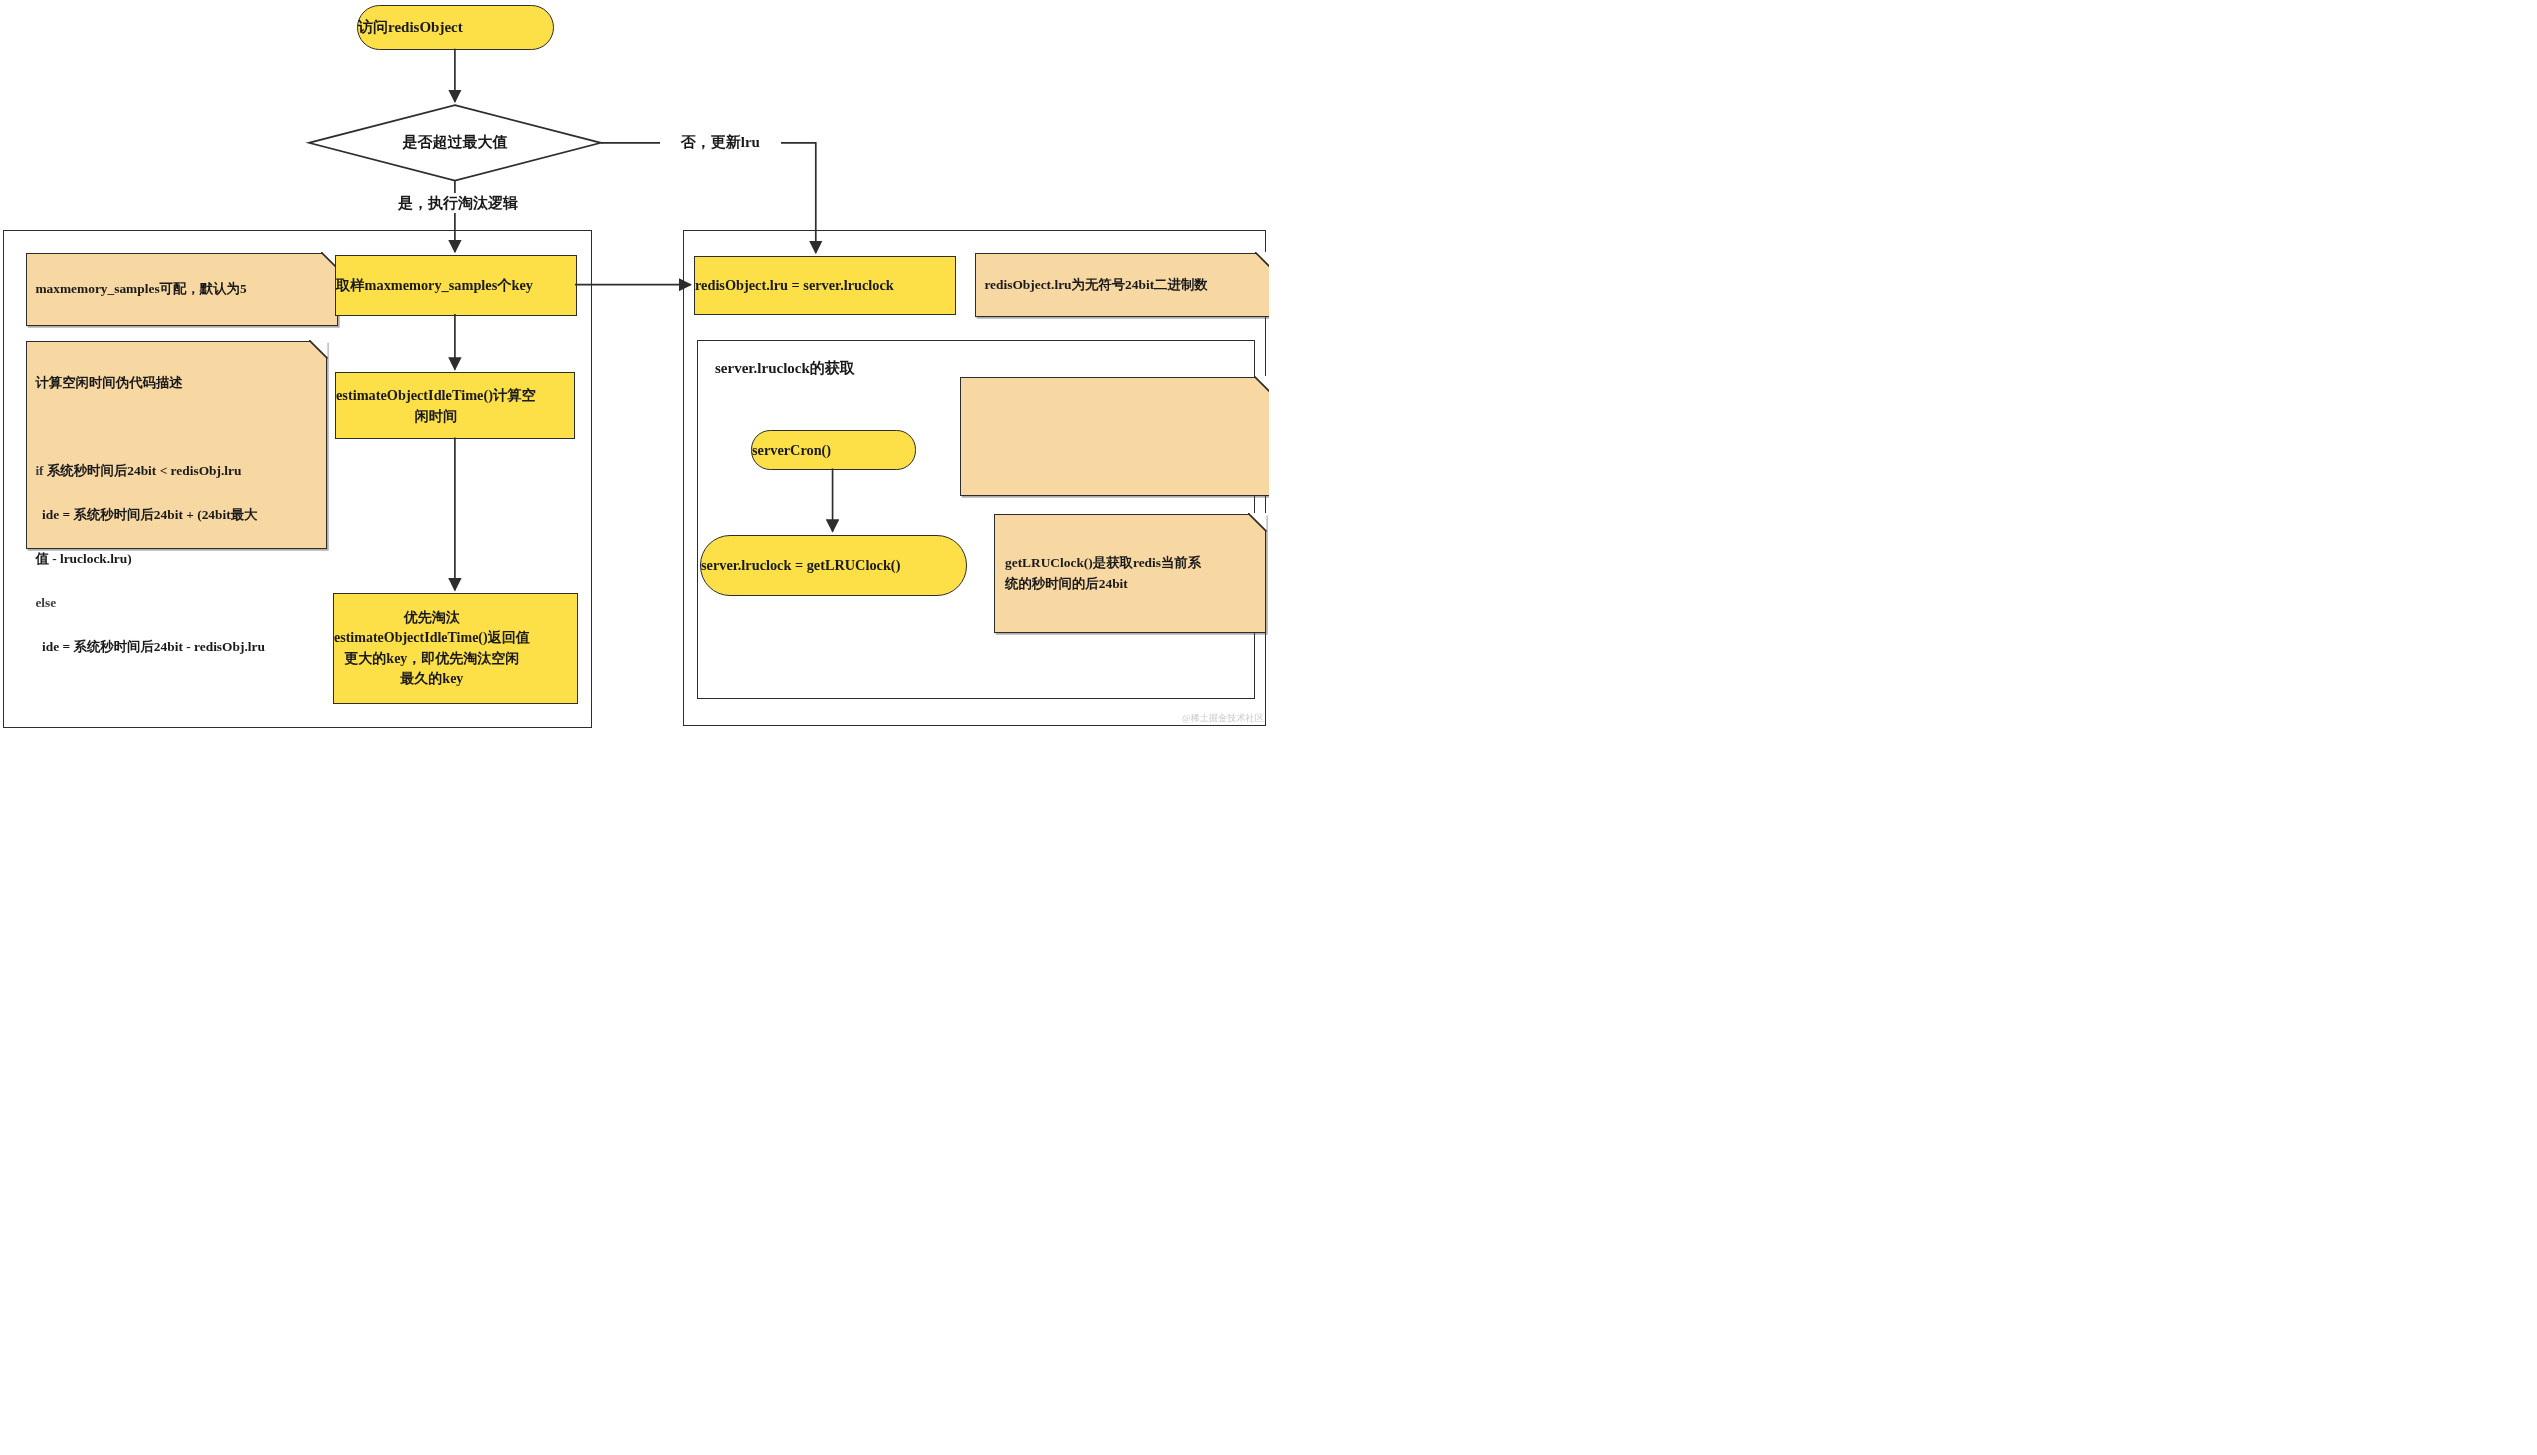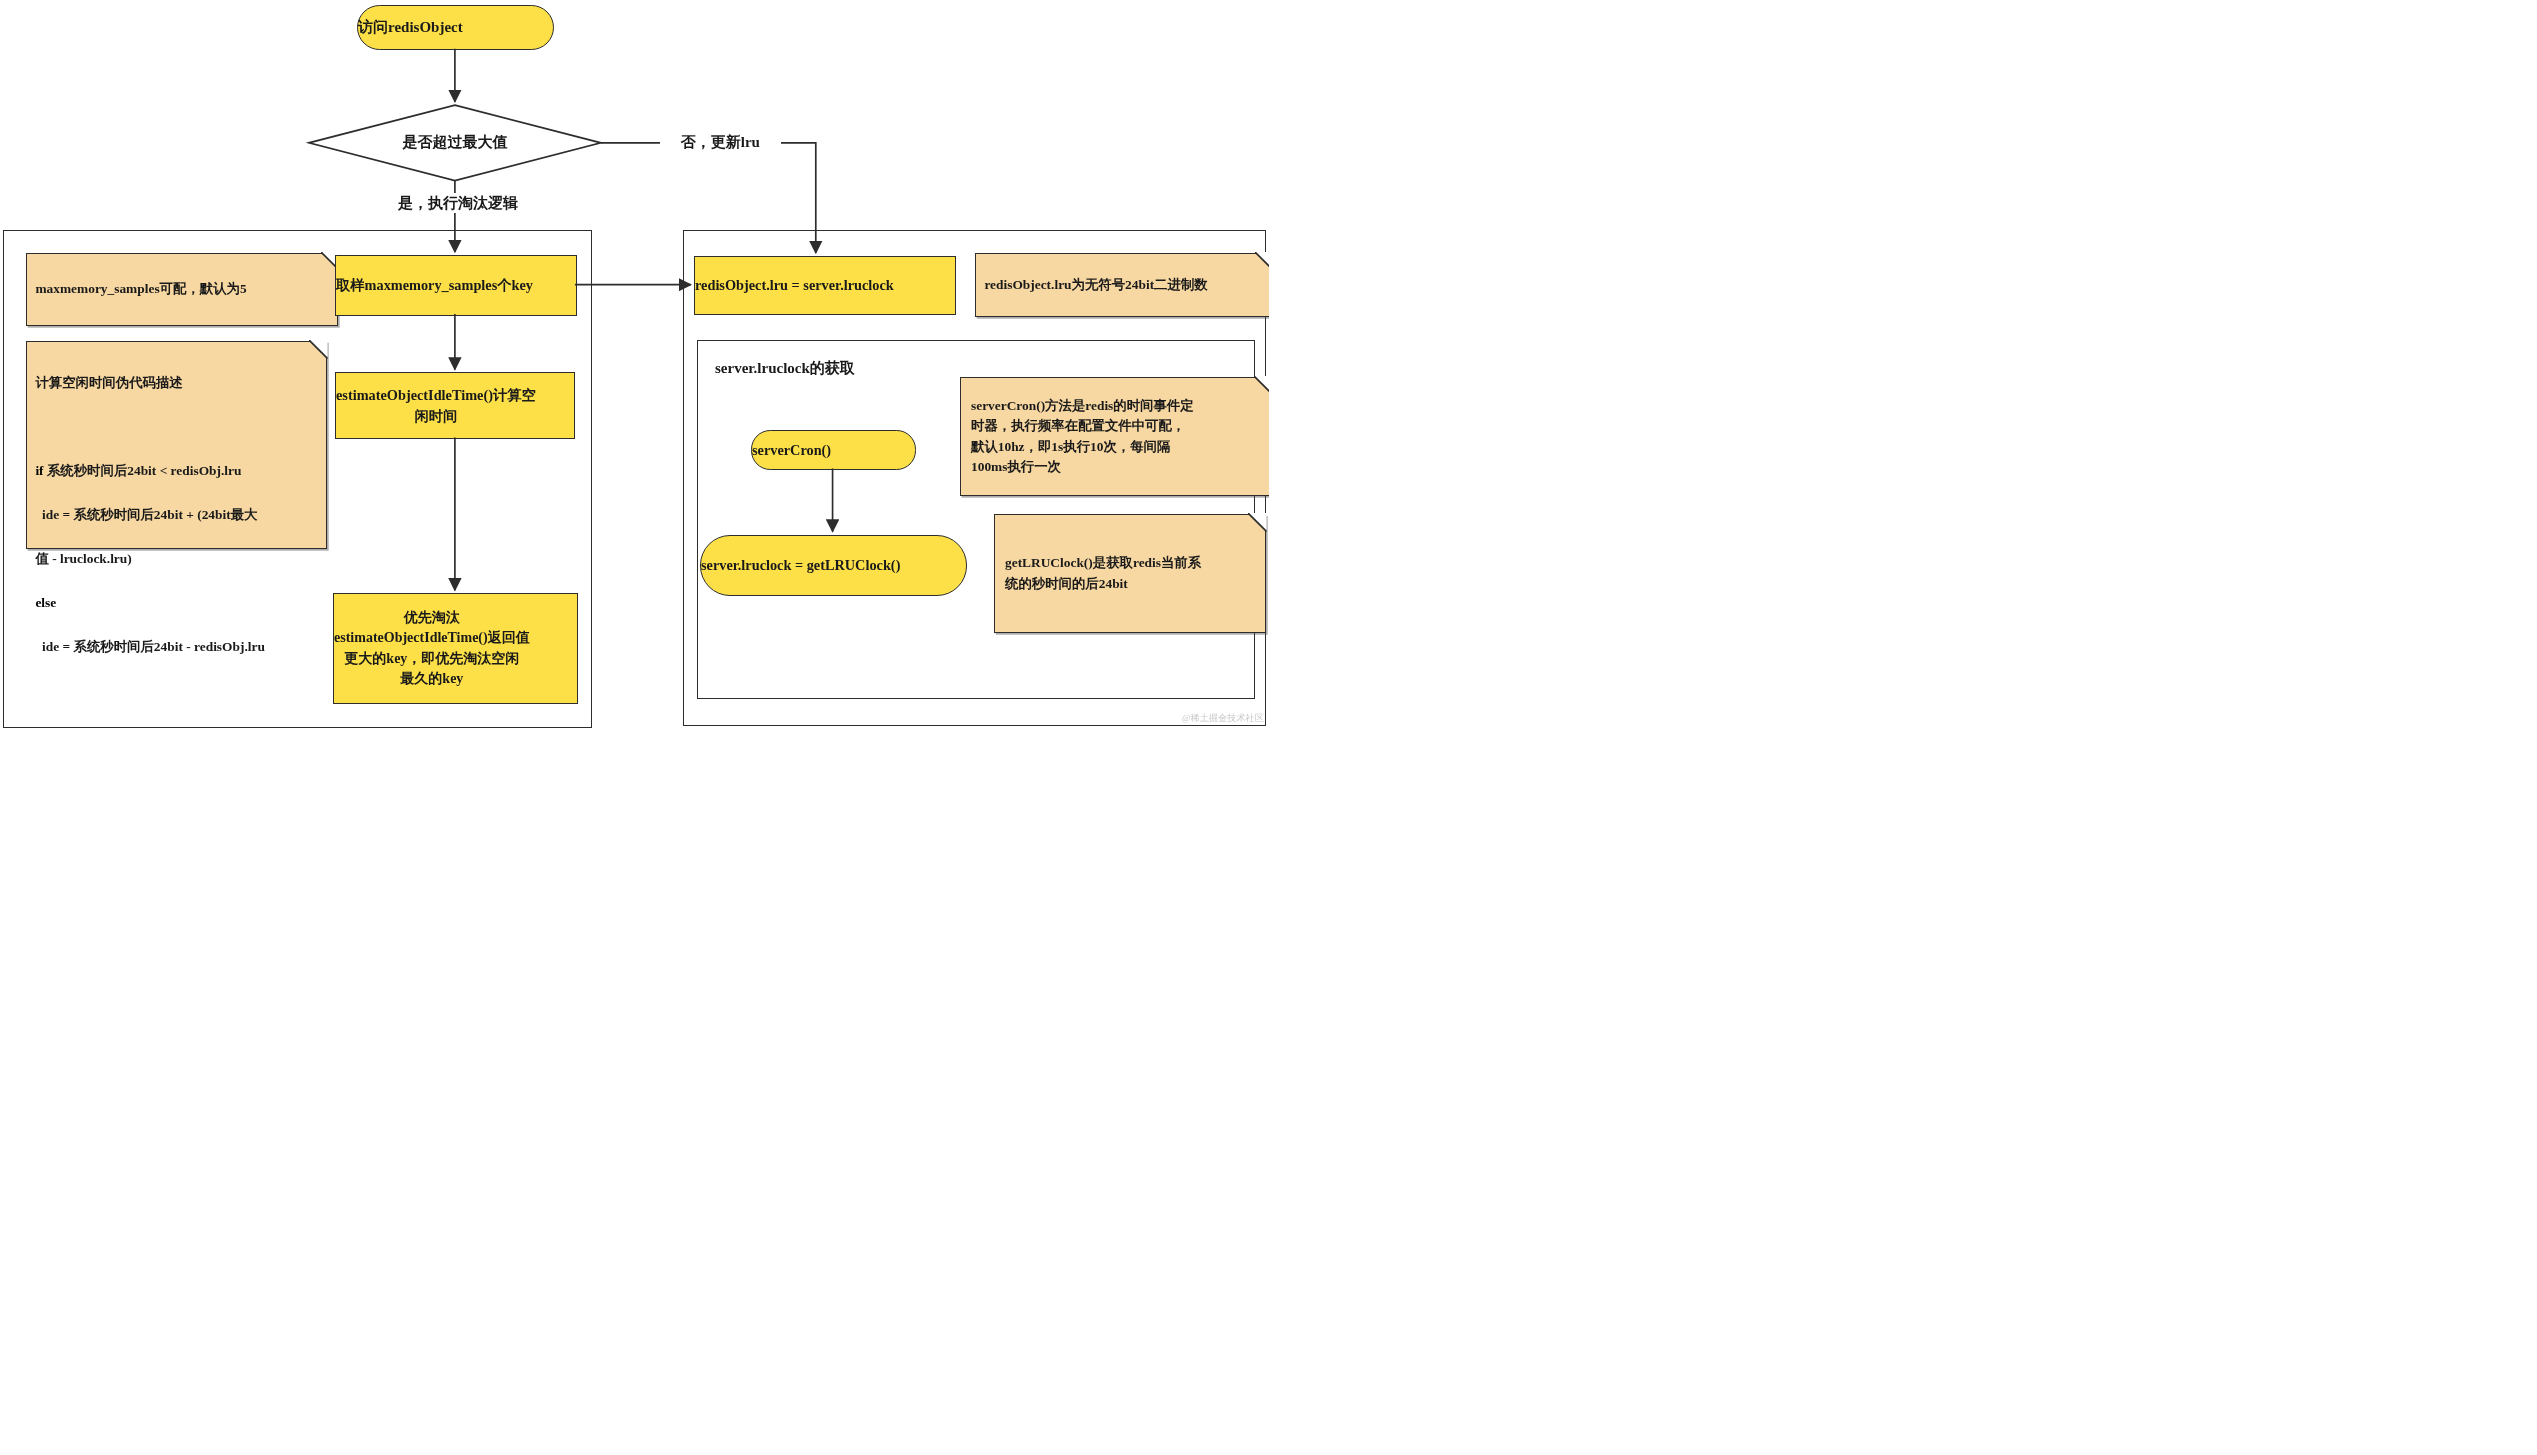--- a/index.html
+++ b/index.html
@@ -16,21 +16,21 @@
   .note{position:absolute;background:#F8D8A2;border:1.7px solid #2d2d2d;z-index:2;
         box-shadow:1.7px 1.7px 0 rgba(70,70,70,.45);
         display:flex;align-items:center;font-size:13.4px;line-height:1.5;white-space:pre-line;}
   .note .fold{position:absolute;top:-1.7px;right:-1.7px;width:18.5px;height:18.5px;display:block;}
   .lbl{position:absolute;z-index:4;background:#fff;text-align:center;font-size:15px;
        padding:0.8px 3.4px;line-height:1.2;}
   .plain-lbl{position:absolute;z-index:4;font-size:15px;line-height:1.2;}
   #connectors{position:absolute;left:0;top:0;z-index:3;pointer-events:none;}
   .pseudo{display:block;padding:8.4px 8.4px;font-size:13.4px;line-height:22px;}
   .pseudo div{white-space:pre-wrap;}
-  .kw{color:#000000;}
+  .kw{color:#404040;}
   .note-files{justify-content:space-between;padding:0 11.7px;white-space:nowrap;}
   #watermark{position:absolute;right:5px;top:712px;z-index:4;color:#c9c9c9;
              font-size:9.2px;font-weight:400;}
   .pad-l{padding-left:8.4px;padding-right:5px;}
   .pad-md{padding:5px 10px;}
 </style>
 </head>
 <body>
 
 <div id="stage">
@@ -99,24 +99,21 @@
         <line x1="0" y1="0" x2="22" y2="22" stroke="#2d2d2d" stroke-width="2"></line>
       </svg><span>redisObject.lru为无符号24bit二进制数</span></div>
 
   <div class="plain-lbl" style="left:715px;top:359px;"><span>server.lruclock的获取</span></div>
 
   <div class="box oval" style="left:751px;top:430px;width:163px;height:38px;border-radius:19.3px;"><span>serverCron()</span></div>
 
   <div class="note pad-md" style="left:960px;top:377px;width:290px;height:107px;"><svg class="fold" viewBox="0 0 22 22">
         <polygon points="0,0 22,0 22,22" fill="#ffffff"></polygon>
         <line x1="0" y1="0" x2="22" y2="22" stroke="#2d2d2d" stroke-width="2"></line>
-      </svg><span>serverCron()方法是redis的时间事件定
-时器，执行频率在配置文件中可配，
-默认10hz，即1s执行10次，每间隔
-100ms执行一次</span></div>
+      </svg></div>
 
   <div class="box capsule" style="left:700px;top:535px;width:265px;height:59px;"><span>server.lruclock = getLRUClock()</span></div>
 
   <div class="note pad-md" style="left:994px;top:514px;width:250px;height:107px;"><svg class="fold" viewBox="0 0 22 22">
         <polygon points="0,0 22,0 22,22" fill="#ffffff"></polygon>
         <line x1="0" y1="0" x2="22" y2="22" stroke="#2d2d2d" stroke-width="2"></line>
       </svg><span>getLRUClock()是获取redis当前系
 统的秒时间的后24bit</span></div>
 
 

